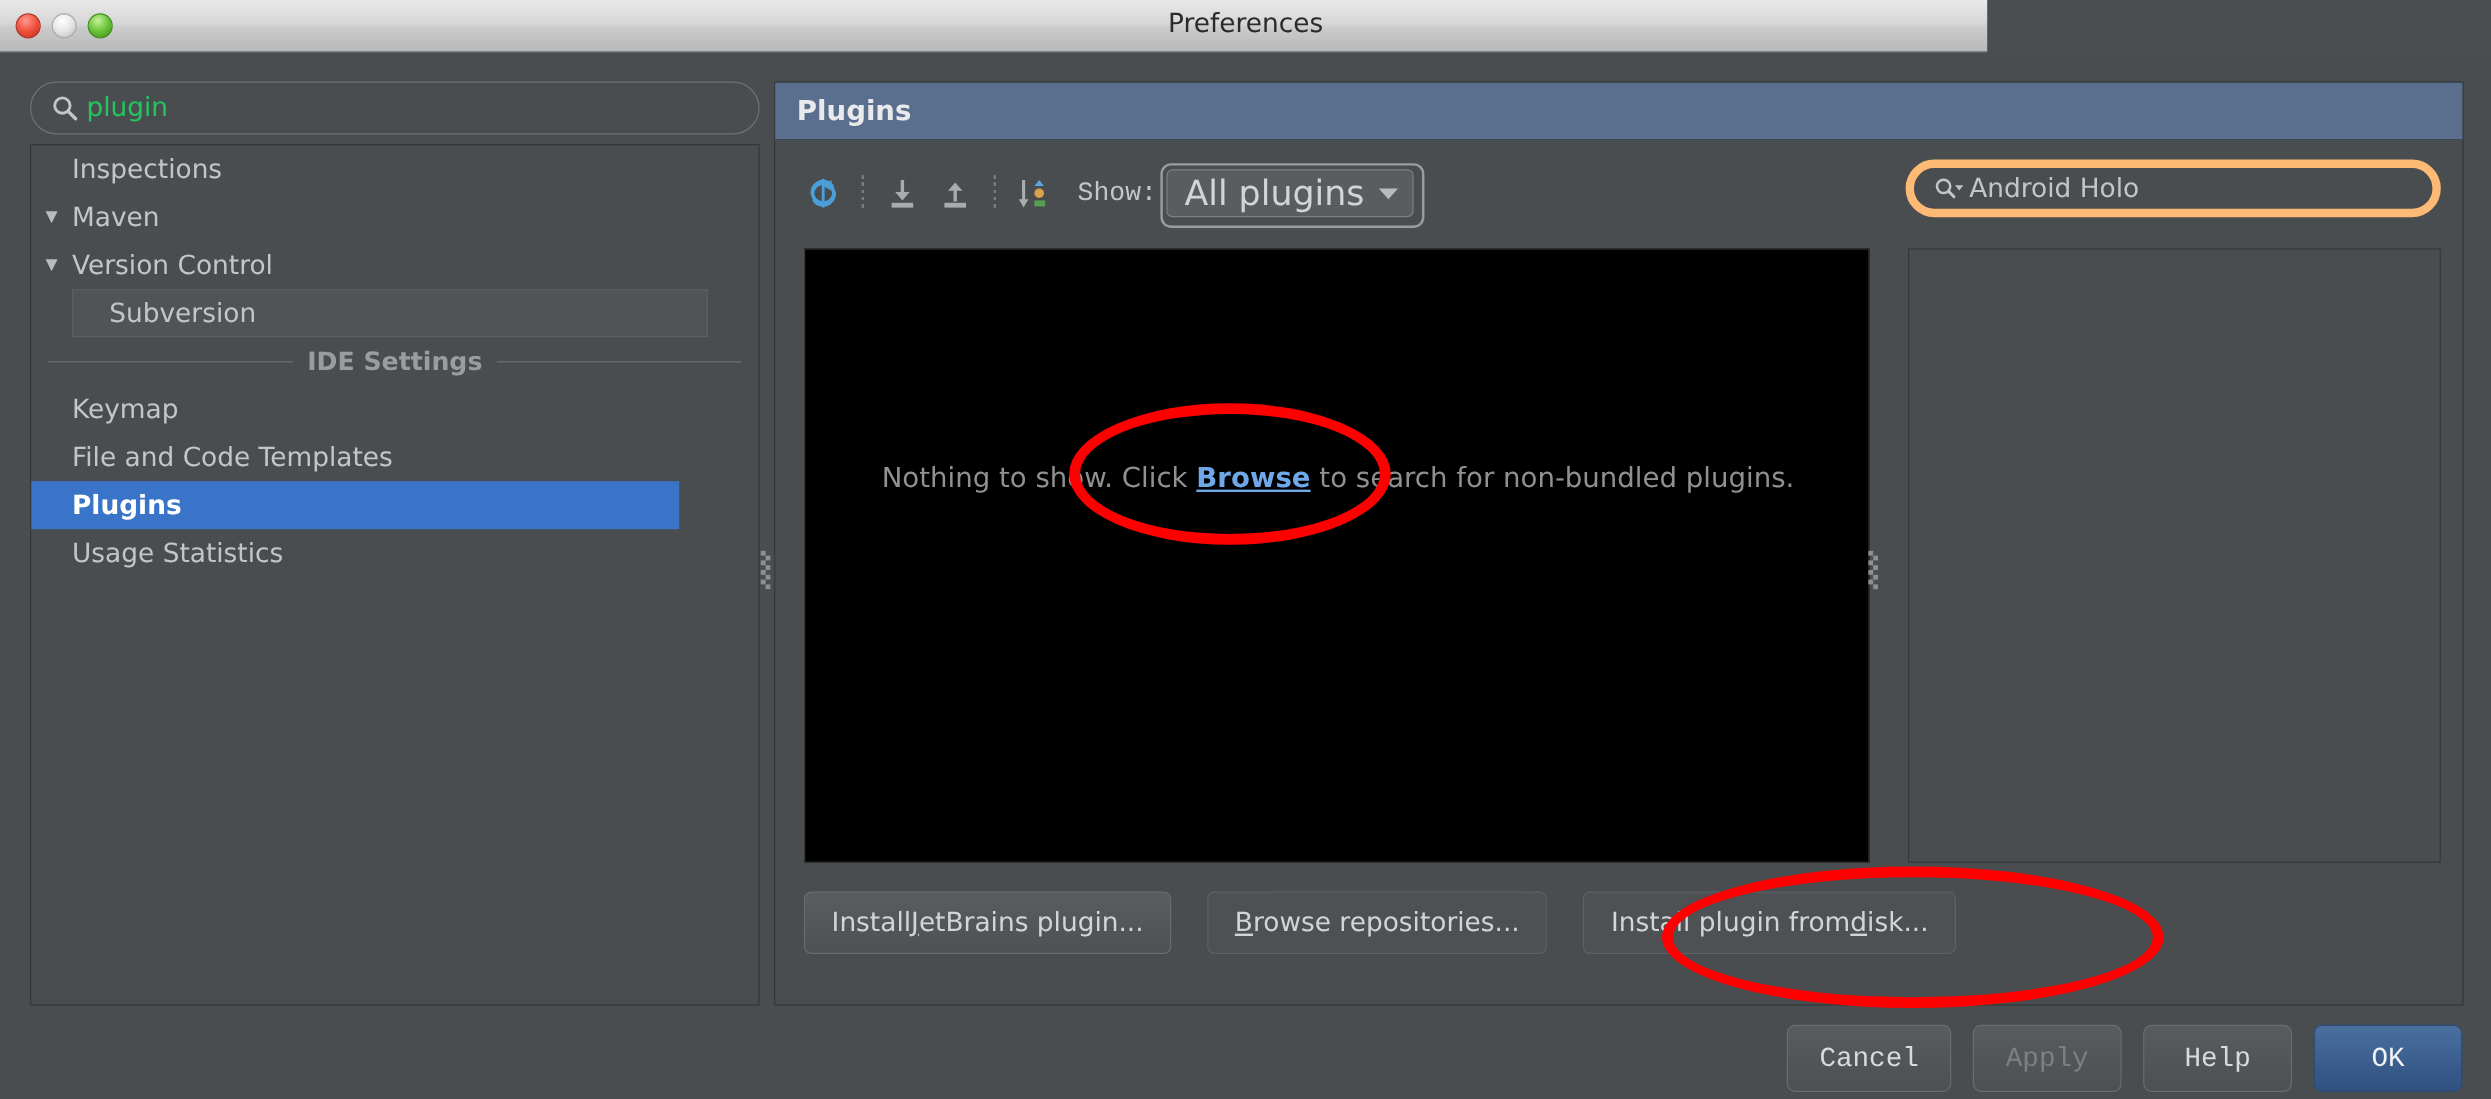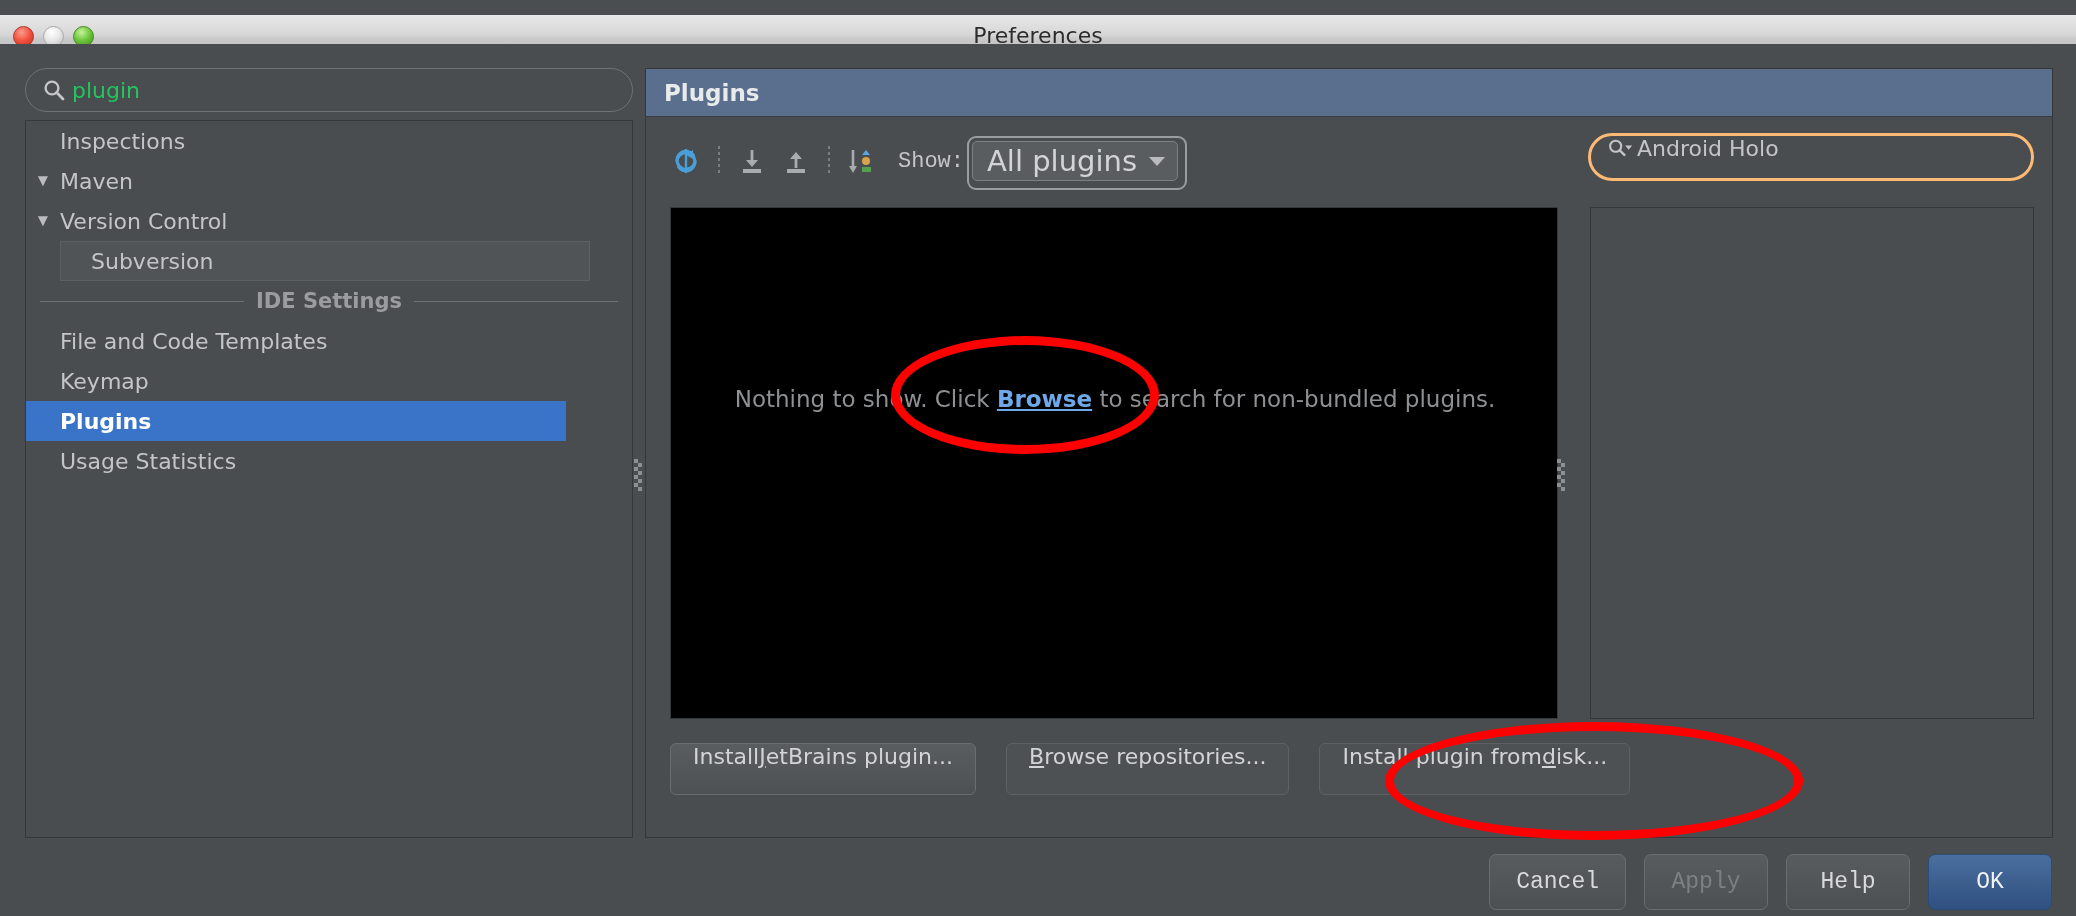--- a/index.html
+++ b/index.html
@@ -11,22 +11,22 @@
   }
 
   #app {
     position: relative;
     width: 2076px; height: 916px;
     background: #4b4e50;
   }
 
   
   .titlebar {
-    position: absolute; left: 0; top: 15px;
-    width: 2076px; height: 44px;
+    position: absolute; left: 0; top: 0;
+    width: 1656px; height: 44px;
     background: linear-gradient(to bottom, #e8e8e8 0%, #d7d7d7 45%, #cacaca 55%, #b8b8b8 100%);
     border-bottom: 1px solid #6d6d6d;
     box-sizing: border-box;
   }
   .traffic {
     position: absolute; top: 11px; left: 13px;
     display: flex; gap: 9px;
   }
   .light {
     width: 21px; height: 21px; border-radius: 50%;
@@ -223,25 +223,25 @@
     position: absolute; left: -6px; top: -6px;
     width: calc(100% + 12px); height: calc(100% + 12px);
     border: 2px solid #9a9da0;
     border-radius: 9px;
     pointer-events: none;
   }
 
   .plugin-search {
     position: absolute; right: 18px; top: 64px;
     width: 446px; height: 48px;
-    border: 3px solid #fdba74;
+    border: 7px solid #fdba74;
     border-radius: 24px;
     background: #4a4d4f;
     box-sizing: border-box;
-    display: flex; align-items: flex-start;
+    display: flex; align-items: center;
   }
   .plugin-search .pval {
     font-size: 22px; color: #c3c5c7;
     font-family: "DejaVu Sans", sans-serif;
   }
 
   
   .listbox {
     position: absolute; left: 24px; top: 138px;
     width: 888px; height: 512px;
@@ -275,21 +275,21 @@
     display: flex; align-items: center;
   }
   .btn {
     height: 52px;
     border: 1px solid #6a6d6f;
     border-radius: 6px;
     background: linear-gradient(to bottom, #5a5d5f 0%, #4e5153 100%);
     color: #d2d4d6;
     font-size: 22px;
     font-family: "DejaVu Sans", sans-serif;
-    display: flex; align-items: flex-start; justify-content: center;
+    display: flex; align-items: center; justify-content: center;
     padding: 0 22px;
     box-sizing: border-box;
     white-space: nowrap;
   }
   .btn.flat {
     border-color: #5e6163;
     background: #4e5153;
   }
   .btn u { text-decoration: underline; }
   .gap30 { width: 30px; flex: 0 0 auto; }
@@ -376,25 +376,25 @@
           <span class="tlabel">Subversion</span>
         </div>
 
         <div class="group-sep">
           <span class="rule grow"></span>
           <span class="gtext">IDE Settings</span>
           <span class="rule grow"></span>
         </div>
 
         <div class="tree-row indent1">
+          <span class="tlabel">Keymap</span>
+        </div>
+
+        <div class="tree-row indent1">
           <span class="tlabel">File and Code Templates</span>
-        </div>
-
-        <div class="tree-row indent1">
-          <span class="tlabel">Keymap</span>
         </div>
 
         <div class="tree-row indent1 selected">
           <span class="tlabel">Plugins</span>
         </div>
 
         <div class="tree-row indent1">
           <span class="tlabel">Usage Statistics</span>
         </div>
 

